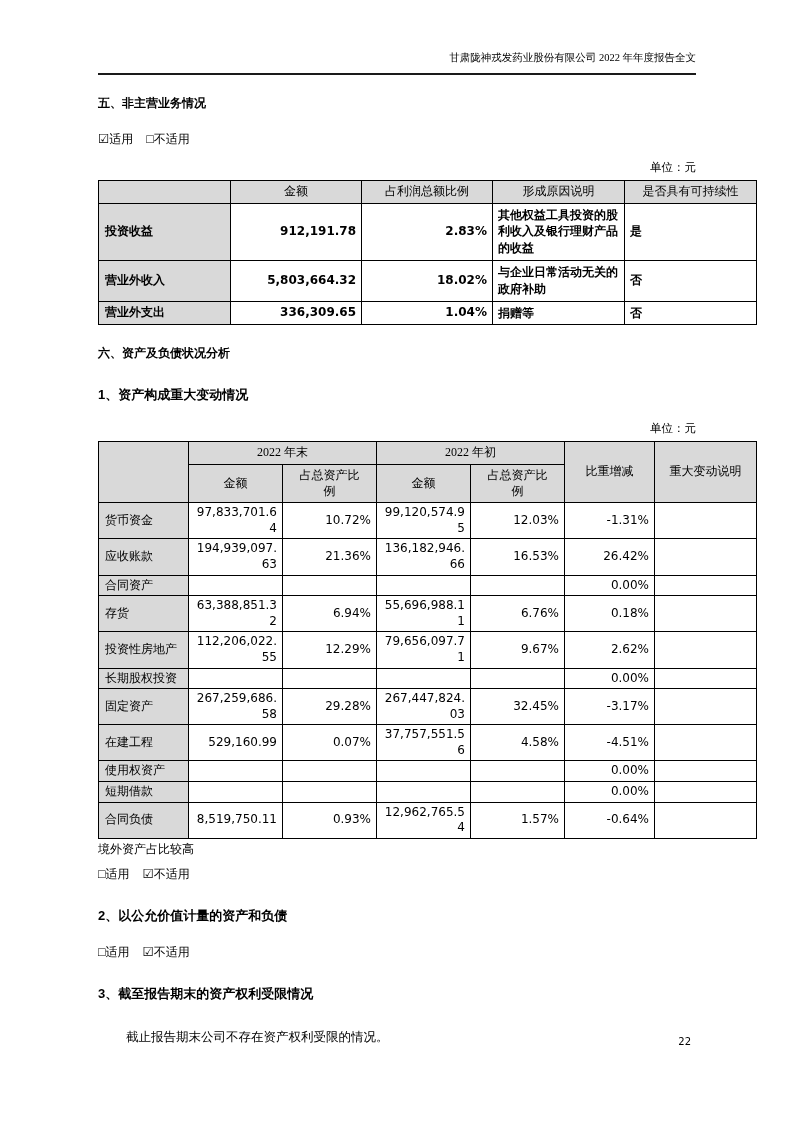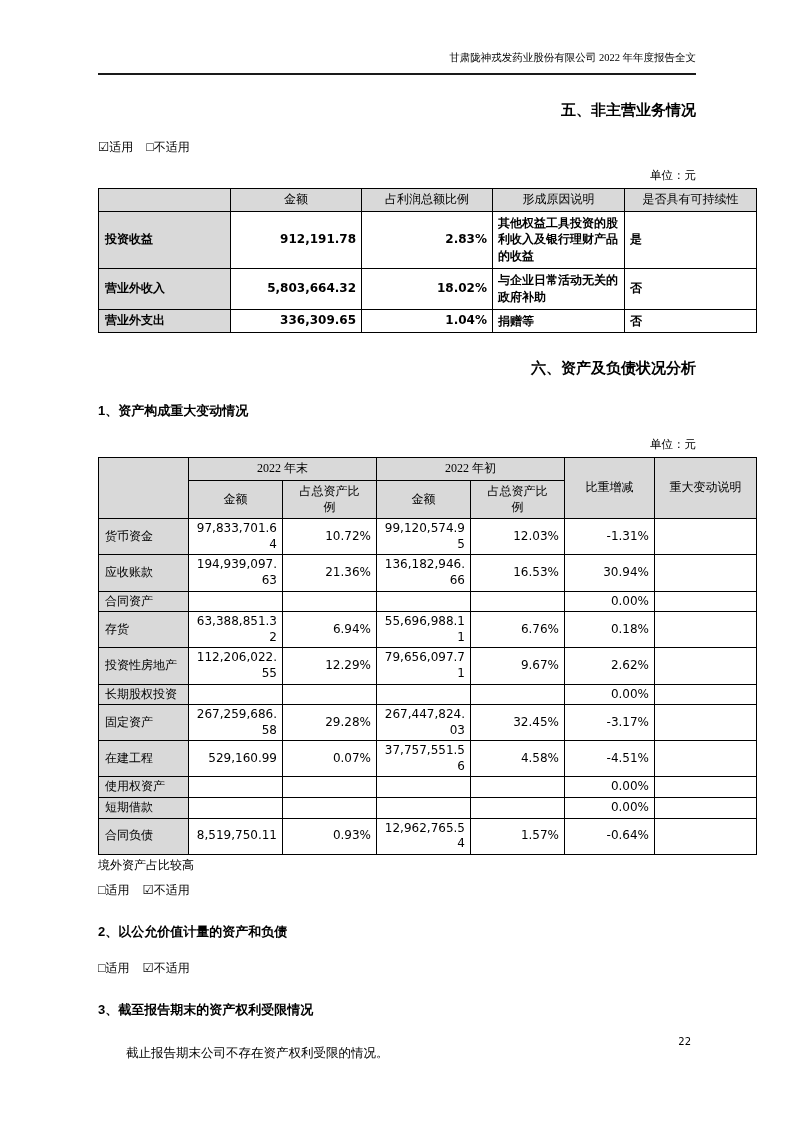--- a/index.html
+++ b/index.html
@@ -15,25 +15,24 @@
     overflow: hidden;
   }
   .report-header {
     text-align: right;
     font-size: 10.5px;
     line-height: 16px;
     padding-bottom: 7px;
     border-bottom: 2.2px solid #1a1a1a;
   }
   .sec-title {
-    font-size: 15px;
+    font-size: 12px;
     font-weight: bold;
-    margin-top: 26px;
+    margin-top: 20px;
     font-family: "Liberation Sans", "DejaVu Sans", sans-serif;
-    text-align: right;
   }
   .sub-title {
     font-size: 13px;
     font-weight: bold;
     margin-top: 24px;
     font-family: "Liberation Sans", "DejaVu Sans", sans-serif;
   }
   .cb-line { font-size: 12px; margin-top: 19px; }
   .cb-line .grp + .grp { margin-left: 10px; }
   .cb-box { font-size: 12.5px; }
@@ -194,21 +193,21 @@
         <td class="pct">12.03%</td>
         <td class="pct">-1.31%</td>
         <td class="txt"></td>
       </tr>
       <tr>
         <td class="lbl">应收账款</td>
         <td class="amt">194,939,097.63</td>
         <td class="pct">21.36%</td>
         <td class="amt">136,182,946.66</td>
         <td class="pct">16.53%</td>
-        <td class="pct">30.94%</td>
+        <td class="pct">26.42%</td>
         <td class="txt"></td>
       </tr>
       <tr>
         <td class="lbl">合同资产</td>
         <td class="amt"></td>
         <td class="pct"></td>
         <td class="amt"></td>
         <td class="pct"></td>
         <td class="pct">0.00%</td>
         <td class="txt"></td>

